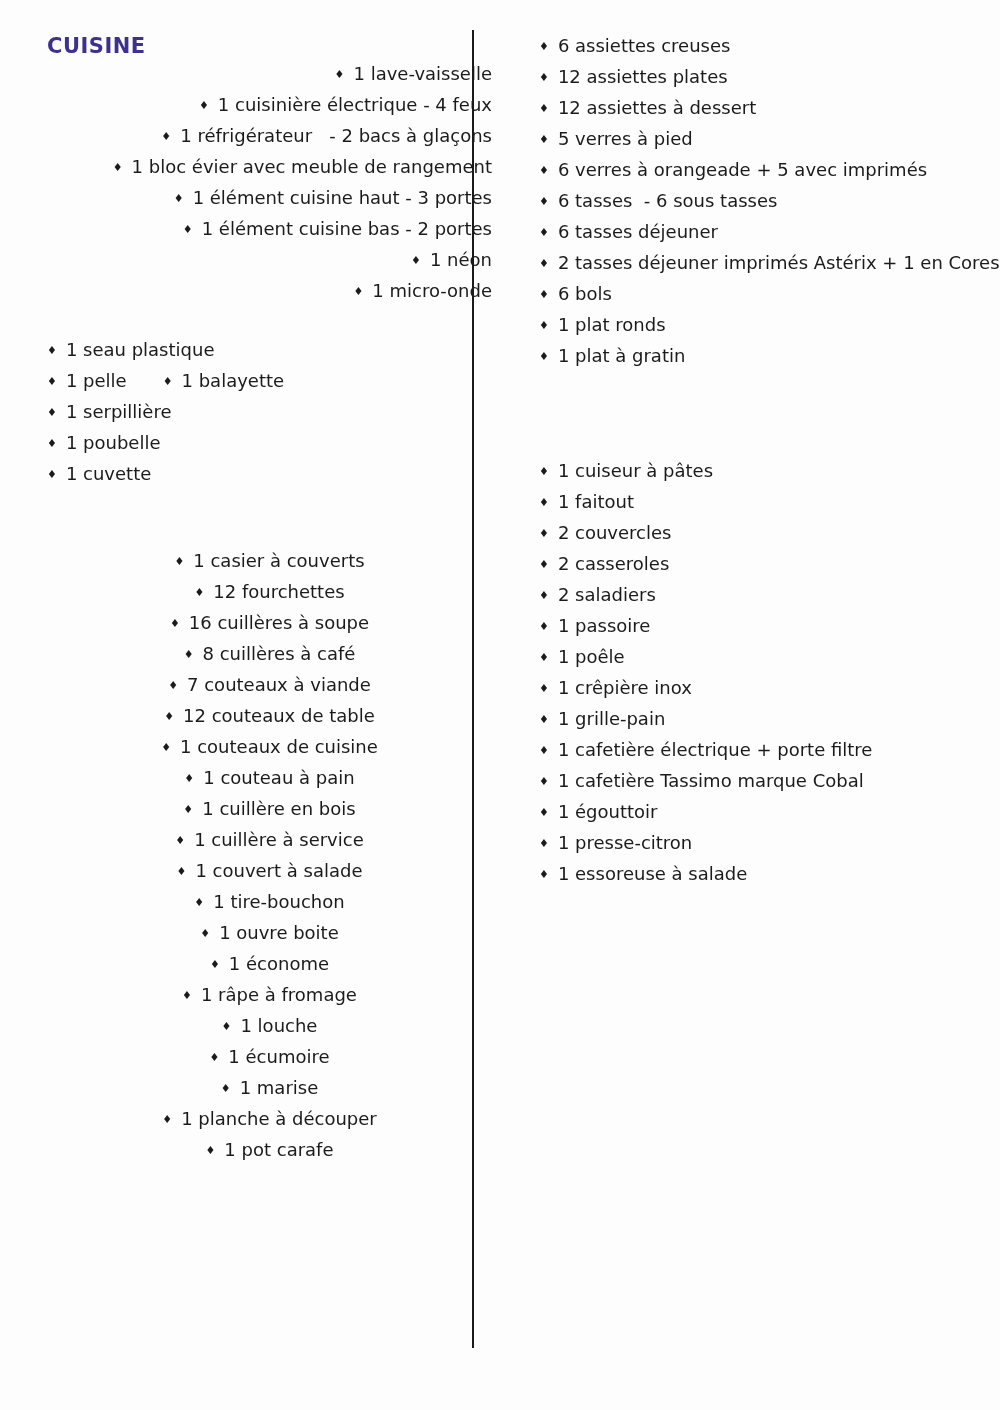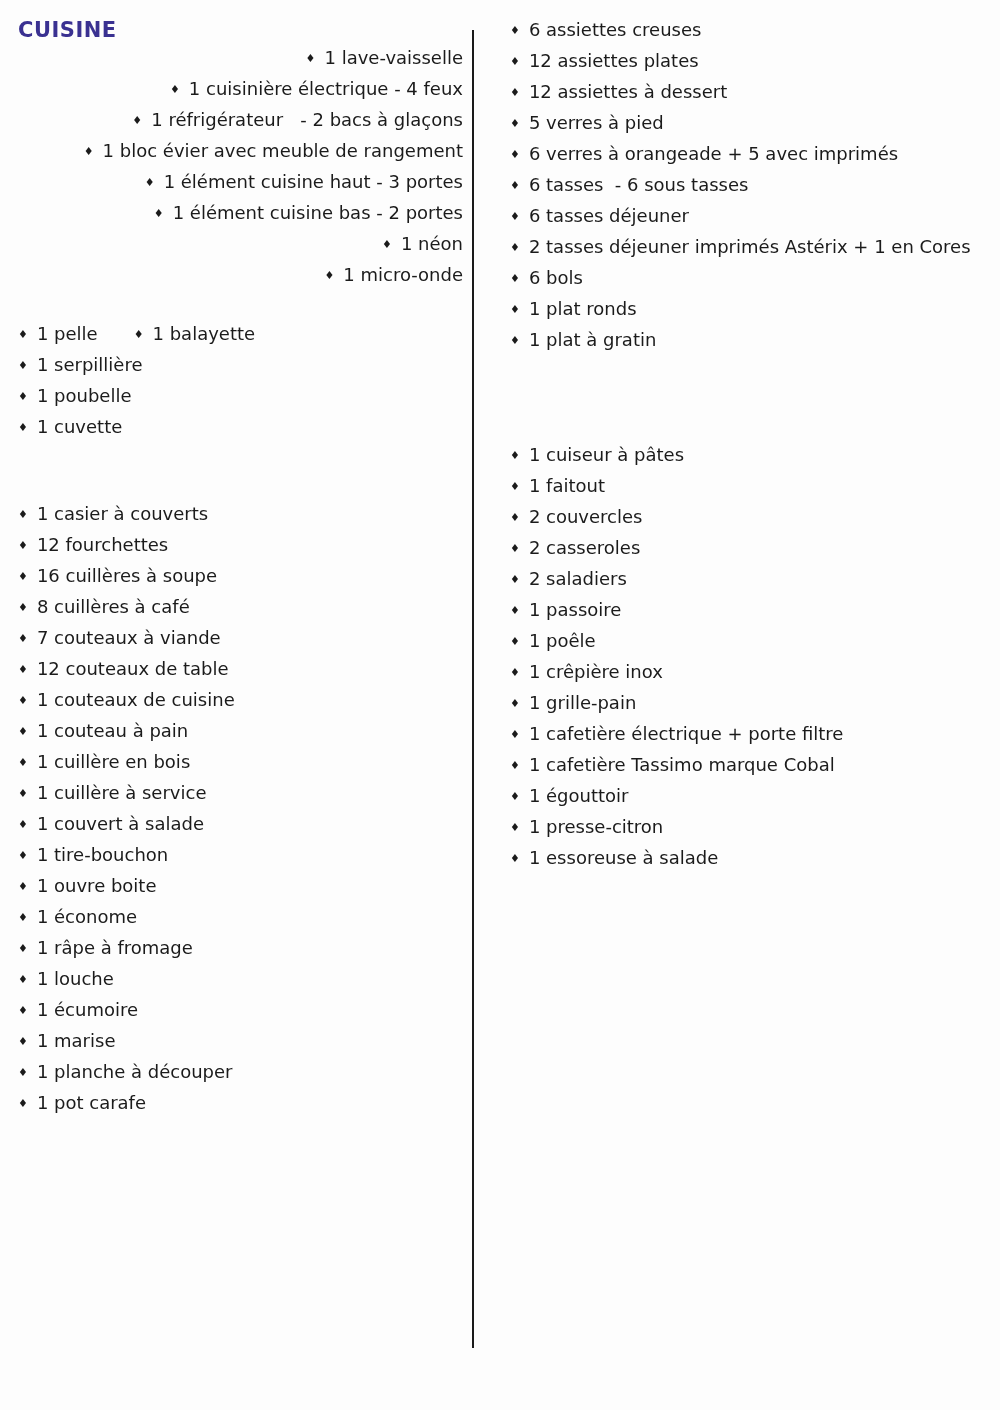--- a/index.html
+++ b/index.html
@@ -14,21 +14,22 @@
     color: #1b1b1b;
     position: relative;
     overflow: hidden;
   }
   .page {
     position: absolute;
     inset: 0;
   }
   .col {
     position: absolute;
-    top: 16px;
+    top: 32px;
+    margin-left: 29px;
   }
   .col-left {
     left: 18px;
     width: 445px;
   }
   .col-right {
     left: 510px;
     width: 485px;
   }
   .divider {
@@ -76,26 +77,27 @@
           <div class="line"><span class="seg"><span class="bullet">♦</span><span class="txt">1 lave-vaisselle</span></span></div>
           <div class="line"><span class="seg"><span class="bullet">♦</span><span class="txt">1 cuisinière électrique - 4 feux</span></span></div>
           <div class="line"><span class="seg"><span class="bullet">♦</span><span class="txt">1 réfrigérateur   - 2 bacs à glaçons</span></span></div>
           <div class="line"><span class="seg"><span class="bullet">♦</span><span class="txt">1 bloc évier avec meuble de rangement</span></span></div>
           <div class="line"><span class="seg"><span class="bullet">♦</span><span class="txt">1 élément cuisine haut - 3 portes</span></span></div>
           <div class="line"><span class="seg"><span class="bullet">♦</span><span class="txt">1 élément cuisine bas - 2 portes</span></span></div>
           <div class="line"><span class="seg"><span class="bullet">♦</span><span class="txt">1 néon</span></span></div>
           <div class="line"><span class="seg"><span class="bullet">♦</span><span class="txt">1 micro-onde</span></span></div>
         </div>
         <div class="block" style="margin-top: 28px;">
+          <div class="line"><span class="seg"><span class="bullet">♦</span><span class="txt">1 seau plastique</span></span></div>
           <div class="line"><span class="seg"><span class="bullet">♦</span><span class="txt">1 pelle</span></span><span class="seg"><span class="bullet">♦</span><span class="txt">1 balayette</span></span></div>
           <div class="line"><span class="seg"><span class="bullet">♦</span><span class="txt">1 serpillière</span></span></div>
           <div class="line"><span class="seg"><span class="bullet">♦</span><span class="txt">1 poubelle</span></span></div>
           <div class="line"><span class="seg"><span class="bullet">♦</span><span class="txt">1 cuvette</span></span></div>
         </div>
-        <div class="block" style="margin-top: 56px;">
+        <div class="block" style="margin-top: 56px; text-align: center;">
           <div class="line"><span class="seg"><span class="bullet">♦</span><span class="txt">1 casier à couverts</span></span></div>
           <div class="line"><span class="seg"><span class="bullet">♦</span><span class="txt">12 fourchettes</span></span></div>
           <div class="line"><span class="seg"><span class="bullet">♦</span><span class="txt">16 cuillères à soupe</span></span></div>
           <div class="line"><span class="seg"><span class="bullet">♦</span><span class="txt">8 cuillères à café</span></span></div>
           <div class="line"><span class="seg"><span class="bullet">♦</span><span class="txt">7 couteaux à viande</span></span></div>
           <div class="line"><span class="seg"><span class="bullet">♦</span><span class="txt">12 couteaux de table</span></span></div>
           <div class="line"><span class="seg"><span class="bullet">♦</span><span class="txt">1 couteaux de cuisine</span></span></div>
           <div class="line"><span class="seg"><span class="bullet">♦</span><span class="txt">1 couteau à pain</span></span></div>
           <div class="line"><span class="seg"><span class="bullet">♦</span><span class="txt">1 cuillère en bois</span></span></div>
           <div class="line"><span class="seg"><span class="bullet">♦</span><span class="txt">1 cuillère à service</span></span></div>

